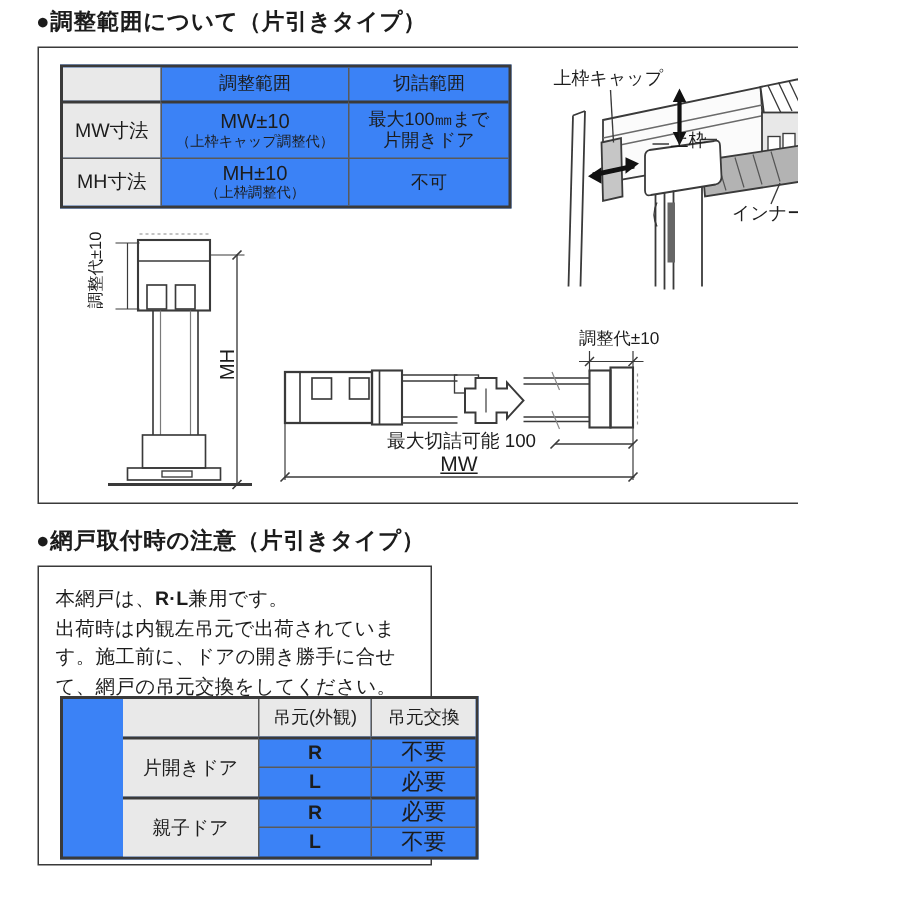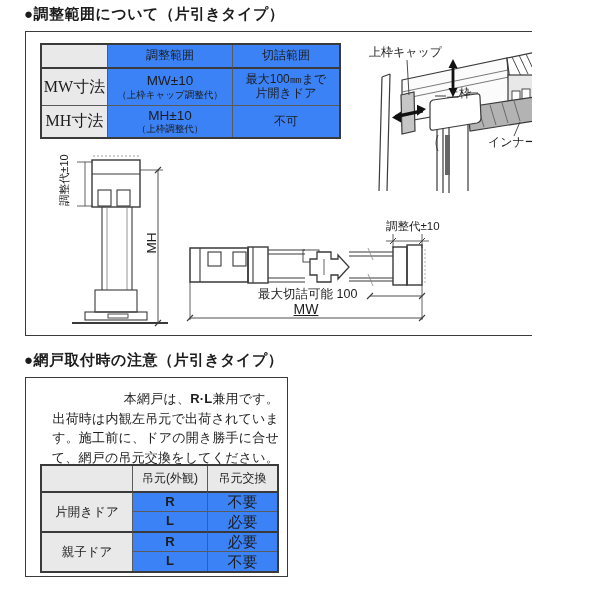--- a/index.html
+++ b/index.html
@@ -15,37 +15,37 @@
   
   .gridtab{display:grid;border:2px solid var(--line);background:#3b82f6;box-sizing:content-box;}
   .gridtab .cell{display:flex;flex-direction:column;align-items:center;justify-content:center;
                  box-sizing:border-box;border-left:1px solid var(--thin);border-top:1px solid var(--thin);
                  text-align:center;line-height:1.15;}
   .gridtab .cell.c0{border-left:none;}
   .gridtab .cell.r0{border-top:none;}
   .gridtab .gray{background:var(--cellgray);}
   .t1{grid-template-columns:65px 125px 107px;grid-template-rows:22px 38px 32px;}
   .t1 .hd{font-size:12px;}
-  .t1 .rowlab{font-size:16px;font-family:Liberation Serif, serif;}
+  .t1 .rowlab{font-size:13px;}
   .t1 .main{font-size:13.5px;}
   .t1 .sub{font-size:9.5px;margin-top:1px;}
   .t1 .cut{font-size:12px;}
   .t1 .thick{border-top:2px solid var(--line);}
-  .t2{grid-template-columns:90px 75px 70px;grid-template-rows:25px 20px 20px 20px 20px;}
+  .t2{grid-template-columns:90px 75px 70px;grid-template-rows:25px 20px 20px 20px 20px;padding-left:40px;}
   .t2 .hd{font-size:12px;}
   .t2 .rowlab{font-size:12.5px;}
   .t2 .hinge{font-size:13px;font-weight:bold;}
   .t2 .ex{font-size:15px;}
   .t2 .span2{grid-row:span 2;}
   .t2 .thick{border-top:2px solid var(--line);}
 
   
   .dlabel{font-size:12px;white-space:nowrap;line-height:1;}
   .rot{transform:rotate(-90deg);text-align:center;line-height:1;}
-  .note{font-size:13px;line-height:1.5;letter-spacing:.2px;text-align:right;}
+  .note{font-size:13px;line-height:1.5;letter-spacing:.2px;}
   svg{display:block;}
 </style>
 </head>
 <body>
 
 <div class="page">
 
   <div class="abs sec-title" style="left:24px;top:5px;">●調整範囲について（片引きタイプ）</div>
 
   <div class="abs frame-box" style="left:25px;top:31px;width:549px;height:305px;"></div>

